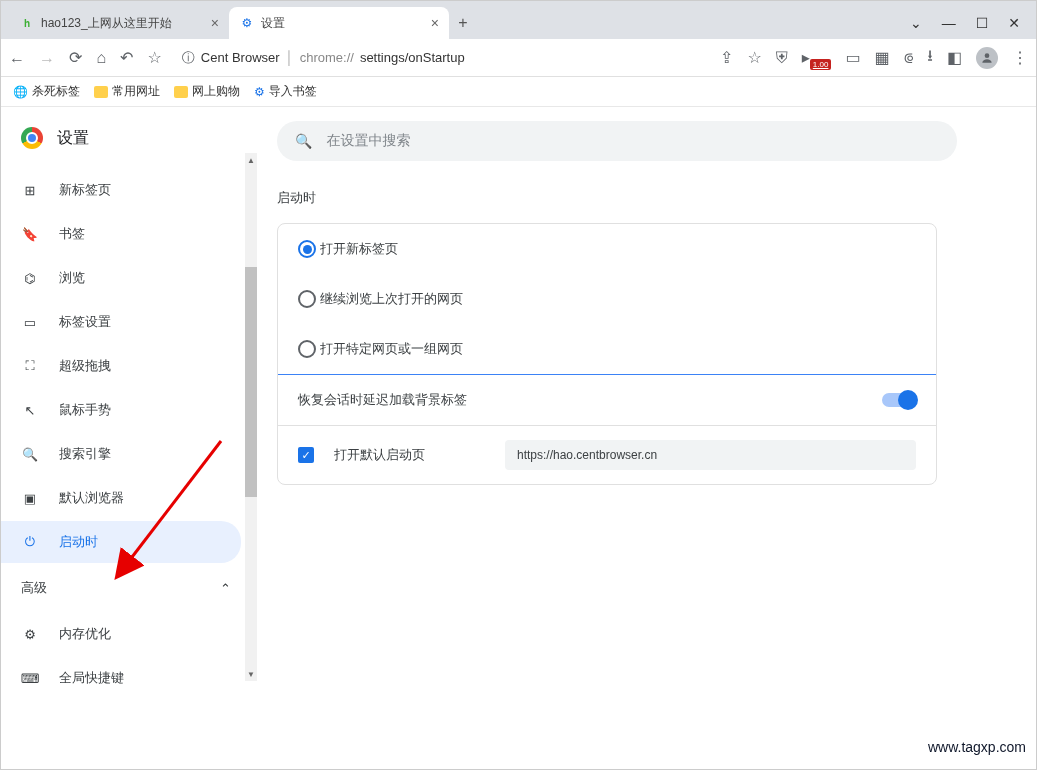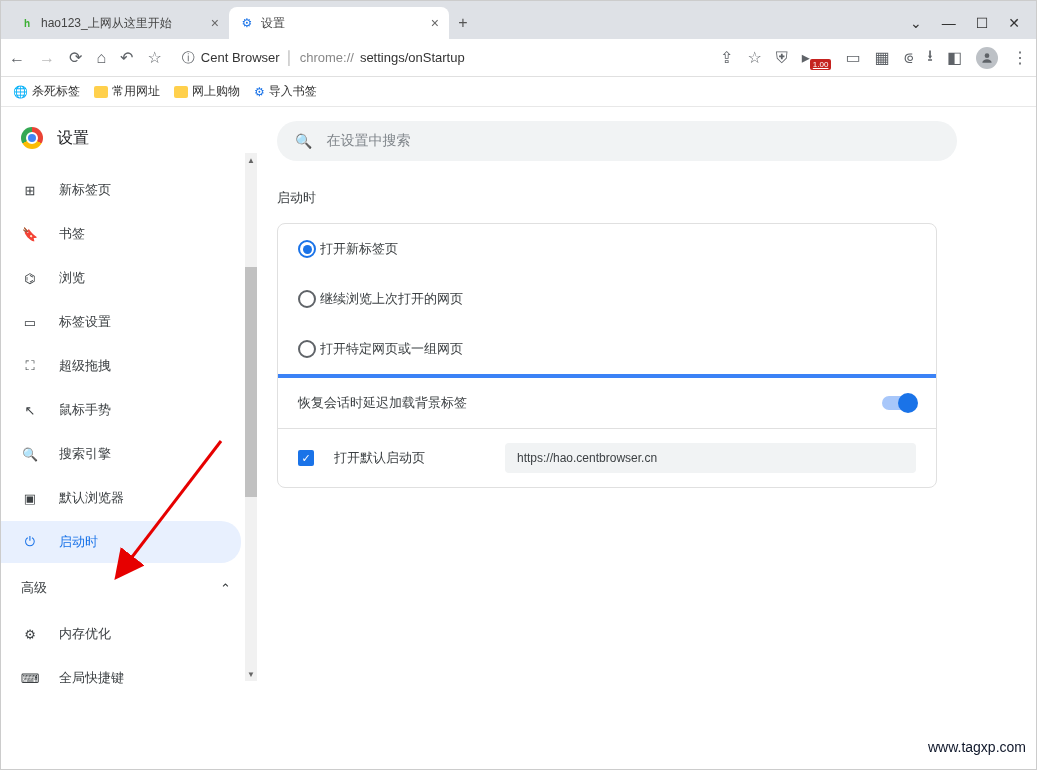--- a/index.html
+++ b/index.html
@@ -52,21 +52,21 @@
 .scrollbar-arrow { position: absolute; width: 12px; height: 14px; background: #f1f1f1; display:flex; align-items:center; justify-content:center; font-size:8px; color:#666; }
 
 .main-area { flex: 1; background: #fff; padding: 14px 26px; overflow: hidden; }
 .search-box { background: #f1f3f4; border-radius: 20px; height: 40px; display: flex; align-items: center; padding: 0 18px; gap: 14px; color: #5f6368; font-size: 14px; max-width: 680px; }
 .section-title { font-size: 13px; color: #3c4043; margin: 28px 0 16px; }
 .card { border: 1px solid #e0e0e0; border-radius: 8px; max-width: 660px; }
 .radio-row { display: flex; align-items: center; padding: 16px 20px; gap: 4px; font-size: 13px; color: #3c4043; }
 .radio-outer { width: 18px; height: 18px; border: 2px solid #5f6368; border-radius: 50%; display: flex; align-items: center; justify-content: center; }
 .radio-outer.checked { border-color: #1a73e8; }
 .radio-inner { width: 9px; height: 9px; border-radius: 50%; background: #1a73e8; }
-.toggle-row { display: flex; align-items: center; justify-content: space-between; padding: 16px 20px; border-top: 4px solid #3b82f6; font-size: 13px; color: #3c4043; }
+.toggle-row { display: flex; align-items: center; justify-content: space-between; padding: 16px 20px; border-top: 1px solid #3b82f6; font-size: 13px; color: #3c4043; }
 .toggle { width: 34px; height: 14px; background: #a8c7fa; border-radius: 7px; position: relative; }
 .toggle::after { content: ''; position: absolute; right: -2px; top: -3px; width: 20px; height: 20px; background: #1a73e8; border-radius: 50%; }
 .check-row { display: flex; align-items: center; padding: 14px 20px; border-top: 1px solid #e0e0e0; gap: 20px; font-size: 13px; color: #3c4043; }
 .checkbox { width: 16px; height: 16px; background: #1a73e8; border-radius: 2px; display: flex; align-items: center; justify-content: center; color: #fff; font-size: 11px; }
 .url-input { background: #f1f3f4; border-radius: 4px; padding: 8px 12px; font-size: 12px; color: #3c4043; flex: 1; margin-left: 60px; }
 
 
 .arrow-svg { position: absolute; pointer-events: none; z-index: 50; }
 
 

